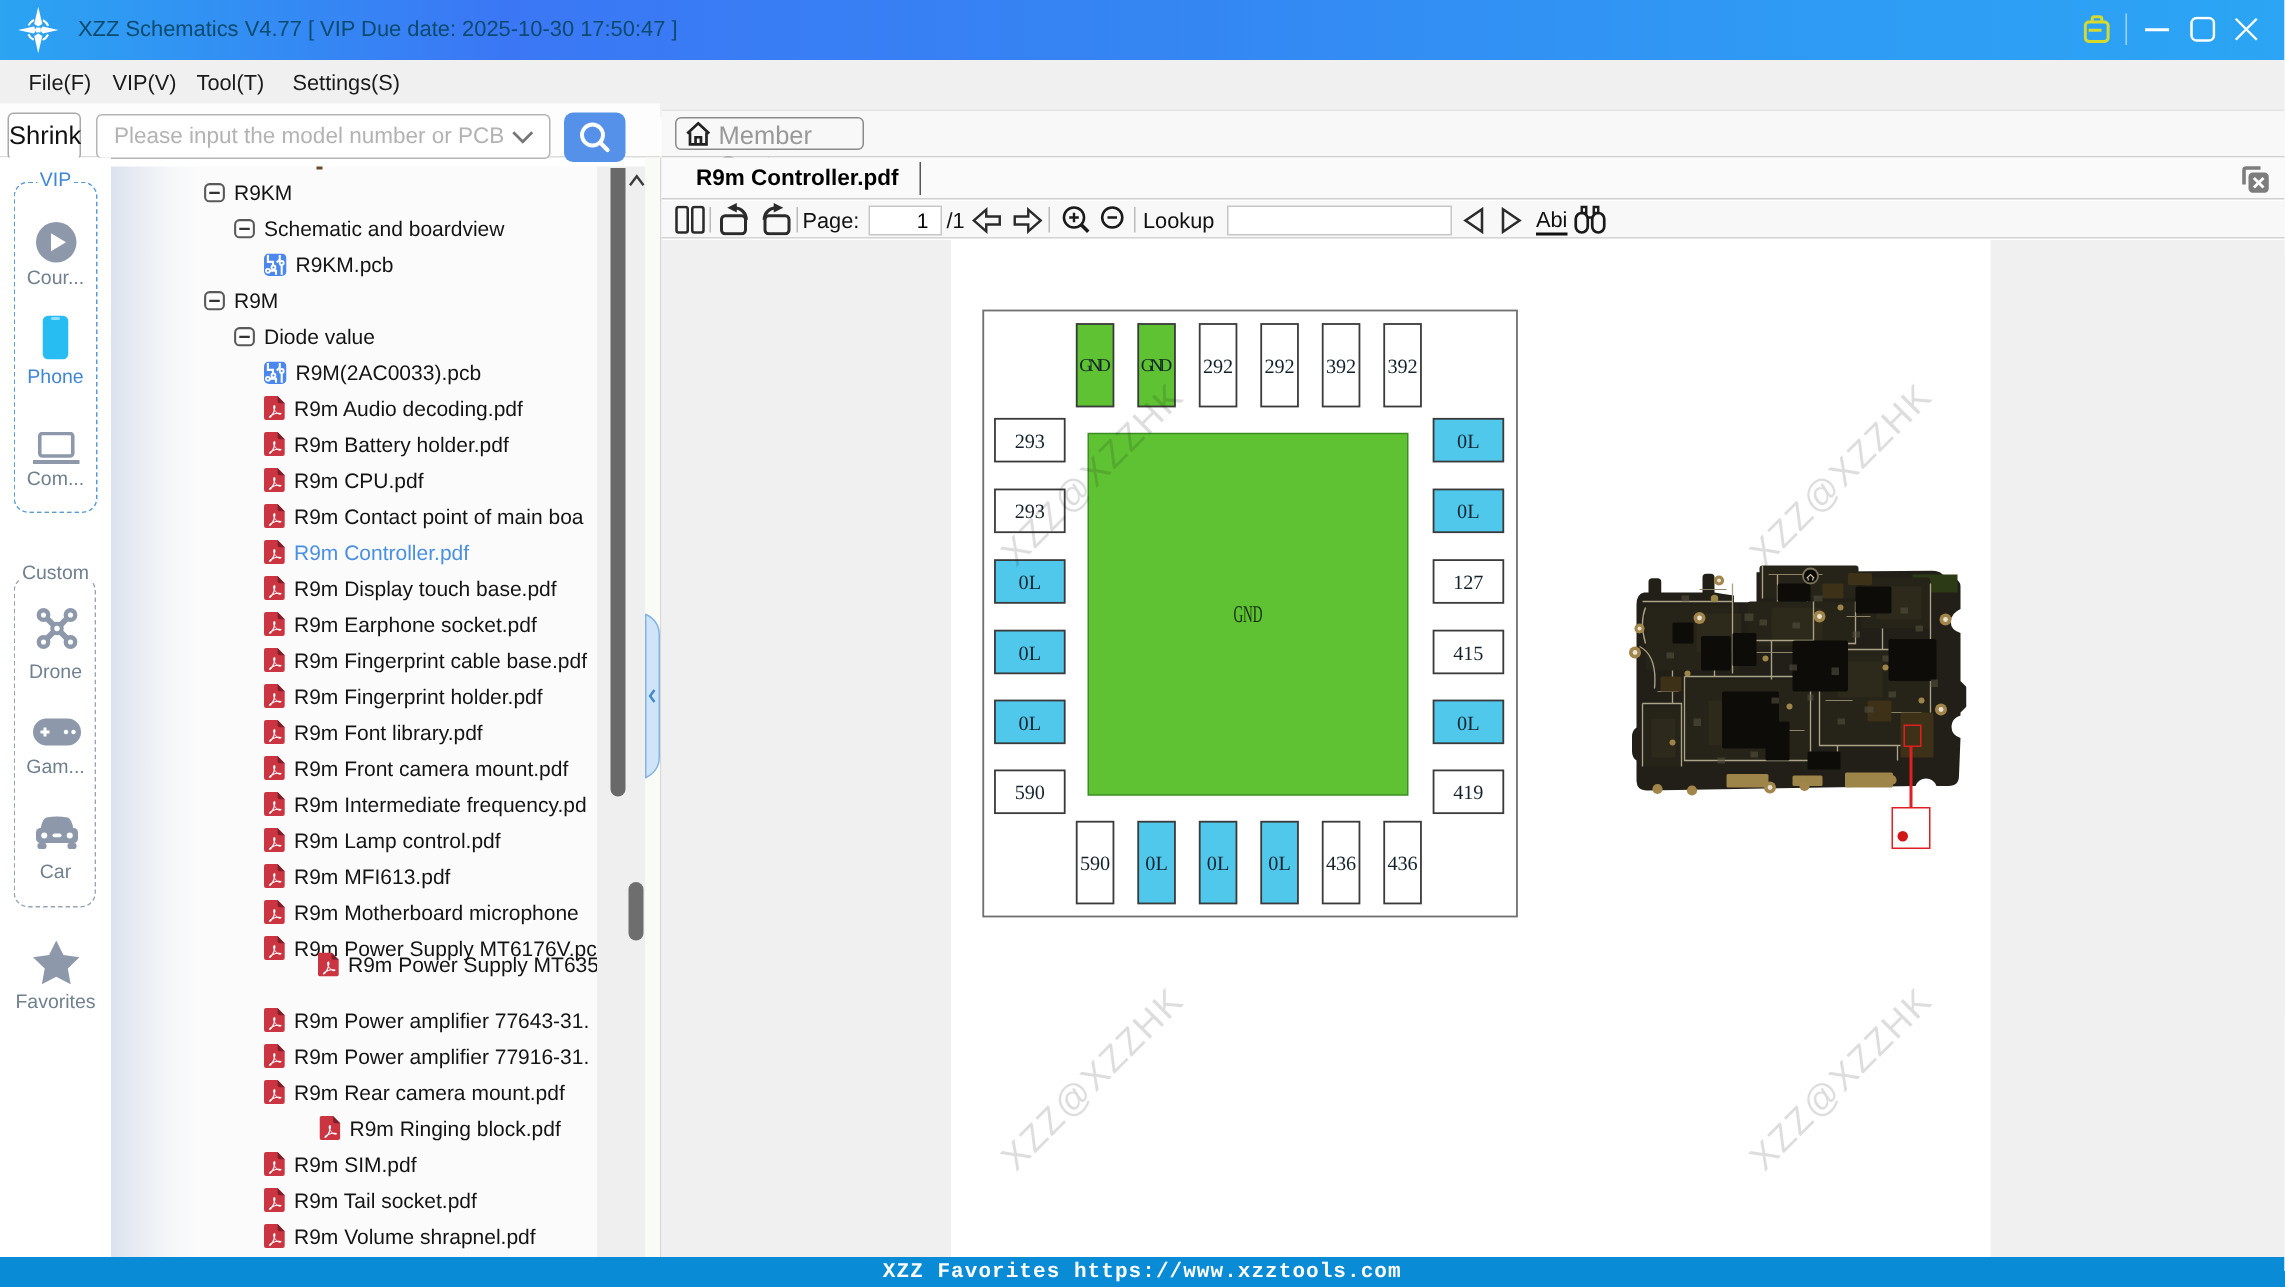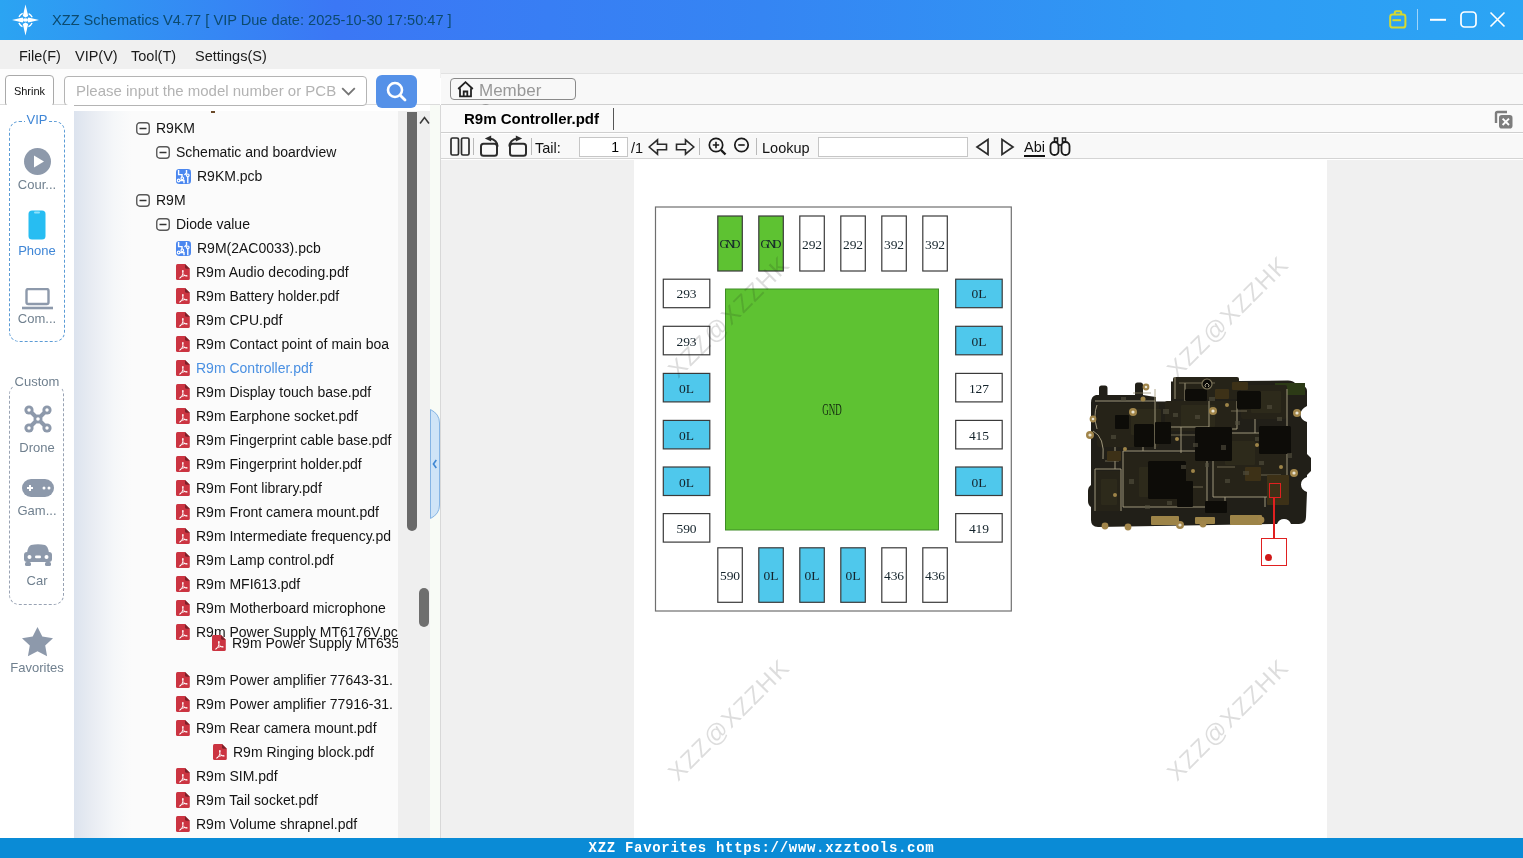--- a/index.html
+++ b/index.html
@@ -10,21 +10,21 @@
 
 #titlebar { left:0; top:0; width:1523px; height:40px; background:linear-gradient(90deg,#2ba4f2 0%,#3b77f5 22%,#3585f3 50%,#2f9af4 78%,#2ba5f4 100%); }
 #title-text { left:52px; top:0; height:40px; line-height:40px; color:#0c4a6e; font-size:14.6px; }
 
 
 #menubar { left:0; top:40px; width:1523px; height:38px; background:#f0f0f0; color:#1a1a1a; font-size:14.5px; }
 #menubar span { position:absolute; top:8px; }
 
 
 #searchrow { left:0; top:69px; width:440px; height:36px; background:#fdfdfd; border-bottom:1px solid #dcdcdc; }
-#shrinkbtn { left:5px; top:75px; width:49px; height:32px; border:1px solid #a9a9a9; border-radius:4px; background:#fff; font-size:11px; text-align:center; line-height:30px; color:#111; }
+#shrinkbtn { left:5px; top:75px; width:49px; height:32px; border:1px solid #a9a9a9; border-radius:4px; background:#fff; font-size:17px; text-align:center; line-height:30px; color:#111; }
 #searchbox { left:64px; top:76px; width:303px; height:30px; border:1px solid #b4b4b4; border-radius:4px; background:#fff; }
 #searchbox .ph { position:absolute; left:11px; top:5px; font-size:15px; color:#b3b3b3; }
 #searchbtn { left:376px; top:75px; width:41px; height:33px; background:#5591e8; border-radius:6px; }
 
 
 #sidebar { left:0; top:105px; width:74px; height:733px; background:#fff; }
 .sblabel { position:absolute; width:74px; text-align:center; font-size:13px; color:#70808f; }
 .sblabel.blue { color:#3f86d6; }
 
 
@@ -326,21 +326,21 @@
   <rect x="2" y="8.8" width="16" height="12" rx="2.5" fill="none" stroke="#2b2b2b" stroke-width="2"></rect>
   <path d="M18.6 11.5 Q18.3 4.6 10.5 3.4" fill="none" stroke="#2b2b2b" stroke-width="2"></path>
   <path d="M12.2 0.4 L5.8 3.5 L12.2 6.6 Z" fill="#2b2b2b"></path>
 </svg>
 <svg class="abs" style="left:507px; top:135px;" width="21" height="22" viewBox="0 0 21 22">
   <rect x="3" y="8.8" width="16" height="12" rx="2.5" fill="none" stroke="#2b2b2b" stroke-width="2"></rect>
   <path d="M2.4 11.5 Q2.7 4.6 10.5 3.4" fill="none" stroke="#2b2b2b" stroke-width="2"></path>
   <path d="M8.8 0.4 L15.2 3.5 L8.8 6.6 Z" fill="#2b2b2b"></path>
 </svg>
 <div class="vsep" style="left:531px;"></div>
-<div class="tlabel" style="left:535px;">Tail:</div>
+<div class="tlabel" style="left:535px;">Page:</div>
 <div class="tinput" style="left:579px; width:49px; text-align:right; line-height:18px; padding-right:8px;">1</div>
 <div class="tlabel" style="left:631px;">/1</div>
 <svg class="abs" style="left:648px; top:138px;" width="20" height="18" viewBox="0 0 20 18">
   <path d="M18.5 6.3 H9.5 V1.8 L1.2 9 L9.5 16.2 V11.7 H18.5 Z" fill="none" stroke="#2b2b2b" stroke-width="1.6"></path>
 </svg>
 <svg class="abs" style="left:675px; top:138px;" width="20" height="18" viewBox="0 0 20 18">
   <path d="M1.5 6.3 H10.5 V1.8 L18.8 9 L10.5 16.2 V11.7 H1.5 Z" fill="none" stroke="#2b2b2b" stroke-width="1.6"></path>
 </svg>
 <div class="vsep" style="left:699px;"></div>
 <svg class="abs" style="left:708px; top:137px;" width="19" height="19" viewBox="0 0 19 19">

